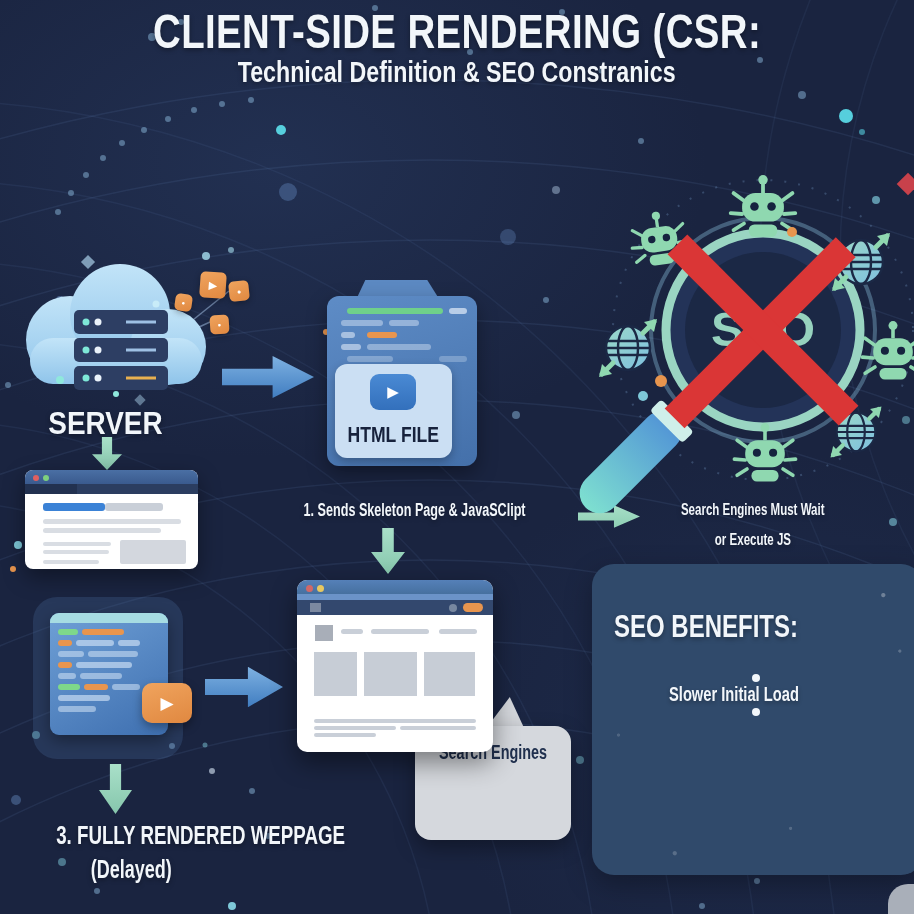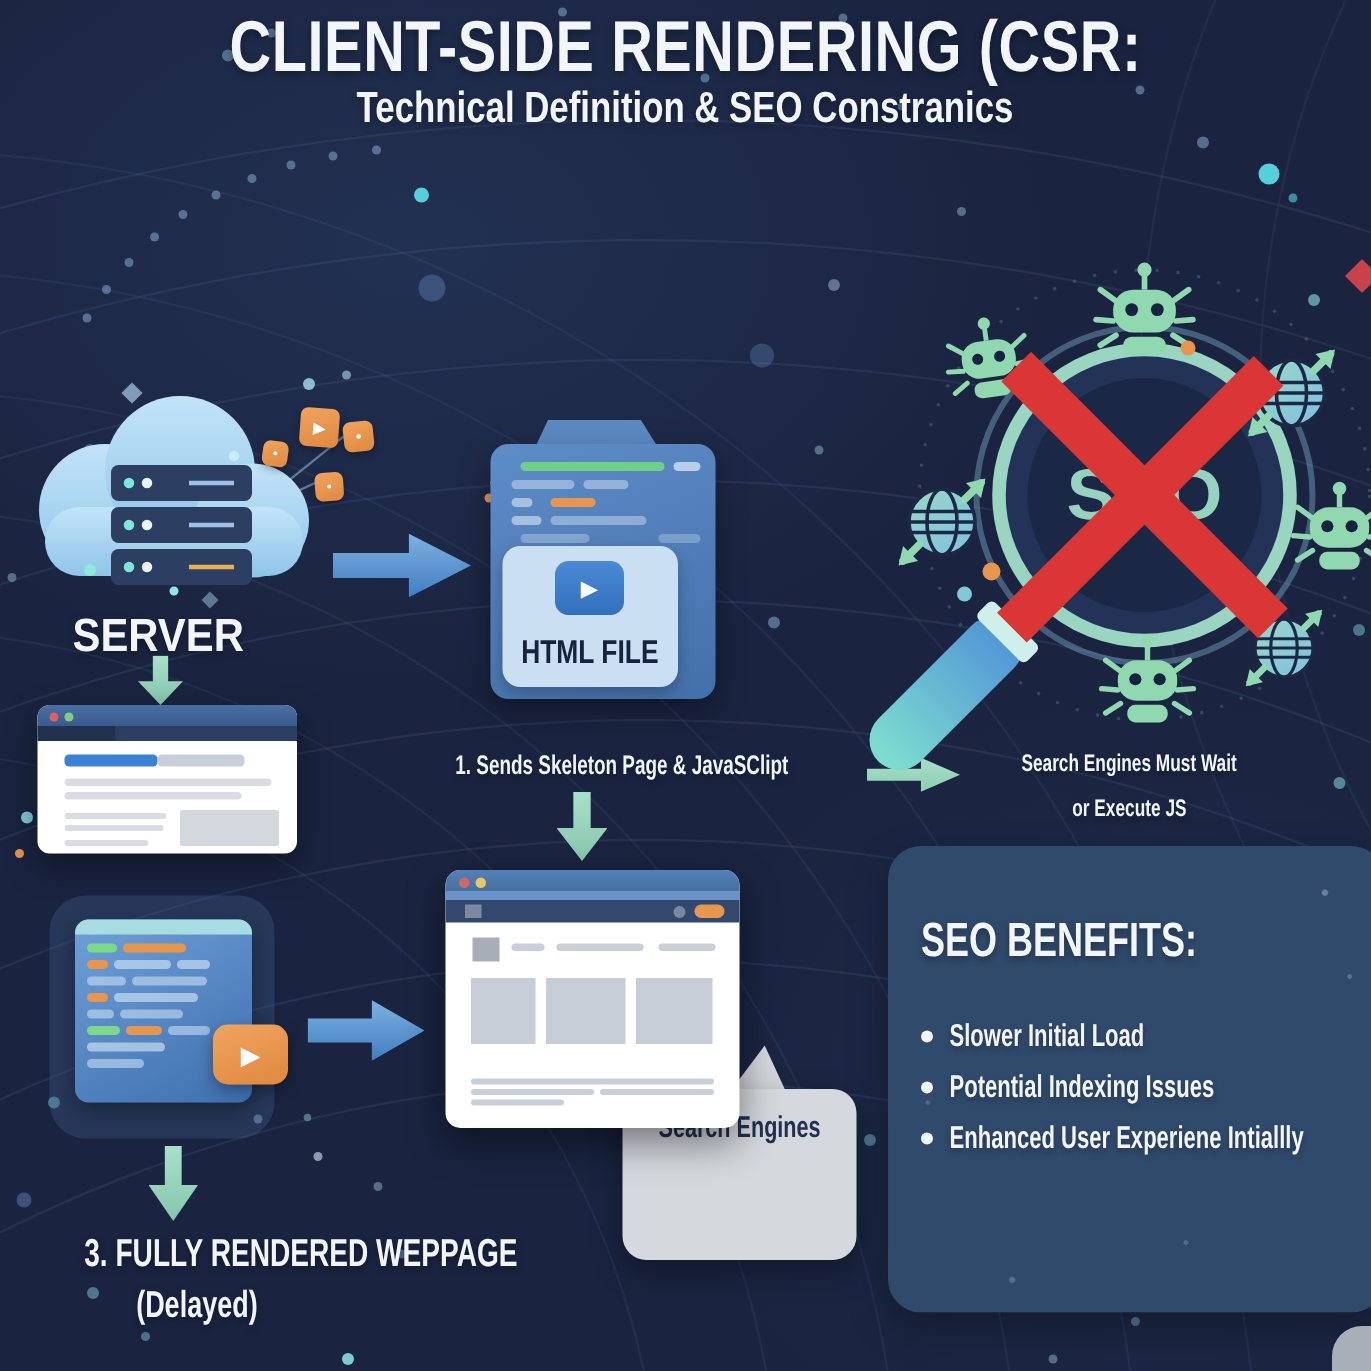--- a/index.html
+++ b/index.html
@@ -76,21 +76,21 @@
   
   .panel{left:592px;top:564px;width:331px;height:311px;border-radius:22px;background:#304A6B;z-index:2;
     box-shadow:0 10px 28px rgba(0,0,0,.30);
     background-image:radial-gradient(4px 4px at 88% 10%, rgba(255,255,255,.30) 40%, transparent 65%),
       radial-gradient(3px 3px at 93% 28%, rgba(255,255,255,.22) 40%, transparent 65%),
       radial-gradient(3px 3px at 60% 85%, rgba(255,255,255,.18) 40%, transparent 65%),
       radial-gradient(4px 4px at 25% 93%, rgba(255,255,255,.20) 40%, transparent 65%),
       radial-gradient(3px 3px at 8% 55%, rgba(255,255,255,.15) 40%, transparent 65%);}
   .panel-h{left:22px;top:44px;font-size:32px;--sx:.75;}
   .blist{position:absolute;left:22px;top:110px;right:14px;}
-  .bitem{display:flex;align-items:center;height:34px;}
+  .bitem{display:flex;align-items:center;height:34px;flex-direction:column;}
   .bdot{width:8px;height:8px;border-radius:50%;background:#F2F6FA;margin-right:11px;flex:0 0 auto;}
   .bitem .lbl{font-size:21px;--sx:.70;color:#F2F6FA;font-weight:700;text-shadow:0 2px 5px rgba(0,0,0,.3);}
 
   
   .bubble{left:415px;top:697px;width:158px;height:146px;z-index:4;}
   .bubble-tail{position:absolute;left:70px;top:0;width:40px;height:33px;background:#D5D8DD;
     clip-path:polygon(62% 0,100% 100%,0 100%);}
   .bubble-box{position:absolute;left:0;top:29px;width:156px;height:114px;border-radius:16px;background:#D5D8DD;
     box-shadow:0 8px 20px rgba(0,0,0,.35);}
   .bubble-box .bl{color:#20304E;font-weight:700;font-size:20px;--sx:.72;line-height:27px;text-shadow:none;}
@@ -440,25 +440,20 @@
 
   <div class="abs panel">
     <div class="abs txt panel-h"><span class="cnd-l">SEO BENEFITS:</span></div>
     <div class="blist">
       <div class="bitem">
         <span class="bdot"></span>
         <span class="lbl"><span class="cnd-l">Slower Initial Load</span></span>
       </div>
       <div class="bitem">
         <span class="bdot"></span>
-        <span class="lbl"><span class="cnd-l">Potential Indexing Issues</span></span>
-      </div>
-      <div class="bitem">
-        <span class="bdot"></span>
-        <span class="lbl"><span class="cnd-l">Enhanced User Experiene Intiallly</span></span>
       </div>
     </div>
   </div>
 
   <div class="abs corner-gray"></div>
   <div class="abs edge-red"></div>
 
 </div>
 
 </body></html>

